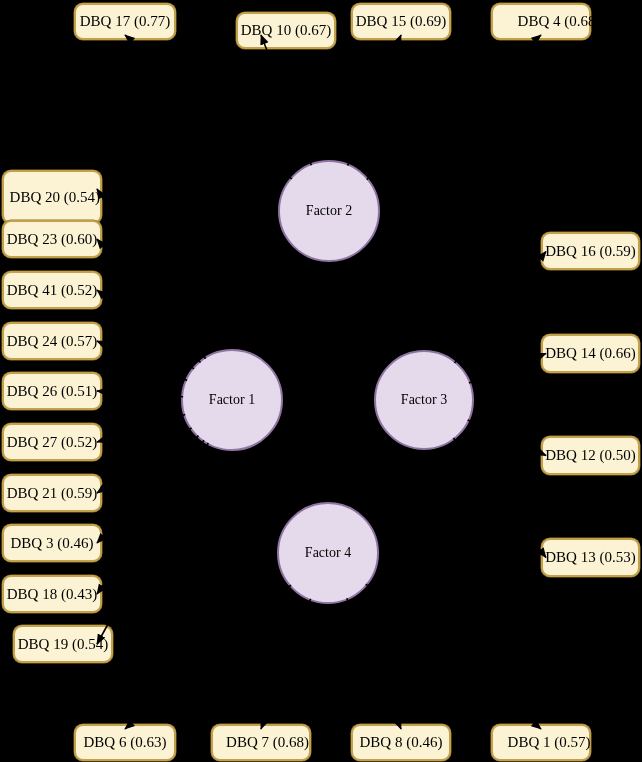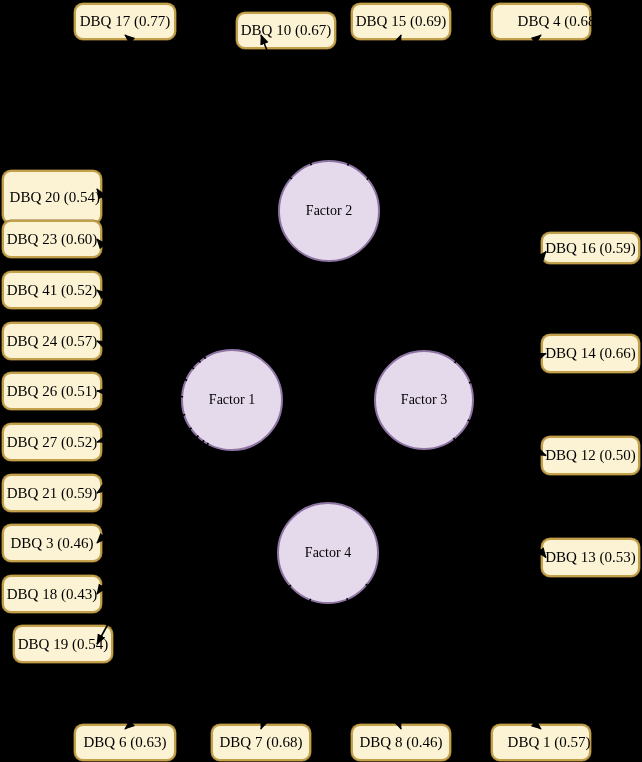--- a/index.html
+++ b/index.html
@@ -98,36 +98,36 @@
       </div>
       <div class="item-box" style="left: 2px; top: 524px; width: 100px; height: 38px;">
         <span>DBQ 3 (0.46)</span>
       </div>
       <div class="item-box" style="left: 2px; top: 575px; width: 100px; height: 38px;">
         <span>DBQ 18 (0.43)</span>
       </div>
       <div class="item-box" style="left: 2px; top: 625px; width: 100px; height: 38px; margin-left: 11px;">
         <span>DBQ 19 (0.54)</span>
       </div>
-      <div class="item-box" style="left: 541px; top: 232px; width: 99px; height: 32px;">
+      <div class="item-box" style="left: 541px; top: 232px; width: 99px; height: 38px;">
         <span>DBQ 16 (0.59)</span>
       </div>
       <div class="item-box" style="left: 541px; top: 334px; width: 99px; height: 39px;">
         <span>DBQ 14 (0.66)</span>
       </div>
       <div class="item-box" style="left: 541px; top: 436px; width: 99px; height: 39px;">
         <span>DBQ 12 (0.50)</span>
       </div>
       <div class="item-box" style="left: 541px; top: 538px; width: 99px; height: 39px;">
         <span>DBQ 13 (0.53)</span>
       </div>
       <div class="item-box" style="left: 74px; top: 724px; width: 102px; height: 37px; text-align: right;">
         <span>DBQ 6 (0.63)</span>
       </div>
-      <div class="item-box" style="left: 211px; top: 724px; width: 100px; height: 37px;">
+      <div class="item-box" style="left: 211px; top: 724px; width: 100px; height: 37px; justify-content: flex-end;">
         <span>DBQ 7 (0.68)</span>
       </div>
       <div class="item-box" style="left: 351px; top: 724px; width: 100px; height: 37px;">
         <span>DBQ 8 (0.46)</span>
       </div>
       <div class="item-box" style="left: 491px; top: 724px; width: 100px; height: 37px; padding-left: 16px;">
         <span>DBQ 1 (0.57)</span>
       </div>
       <div class="factor-circle" style="left: 181px; top: 349px; width: 102px; height: 102px;">
         <span>Factor 1</span>

